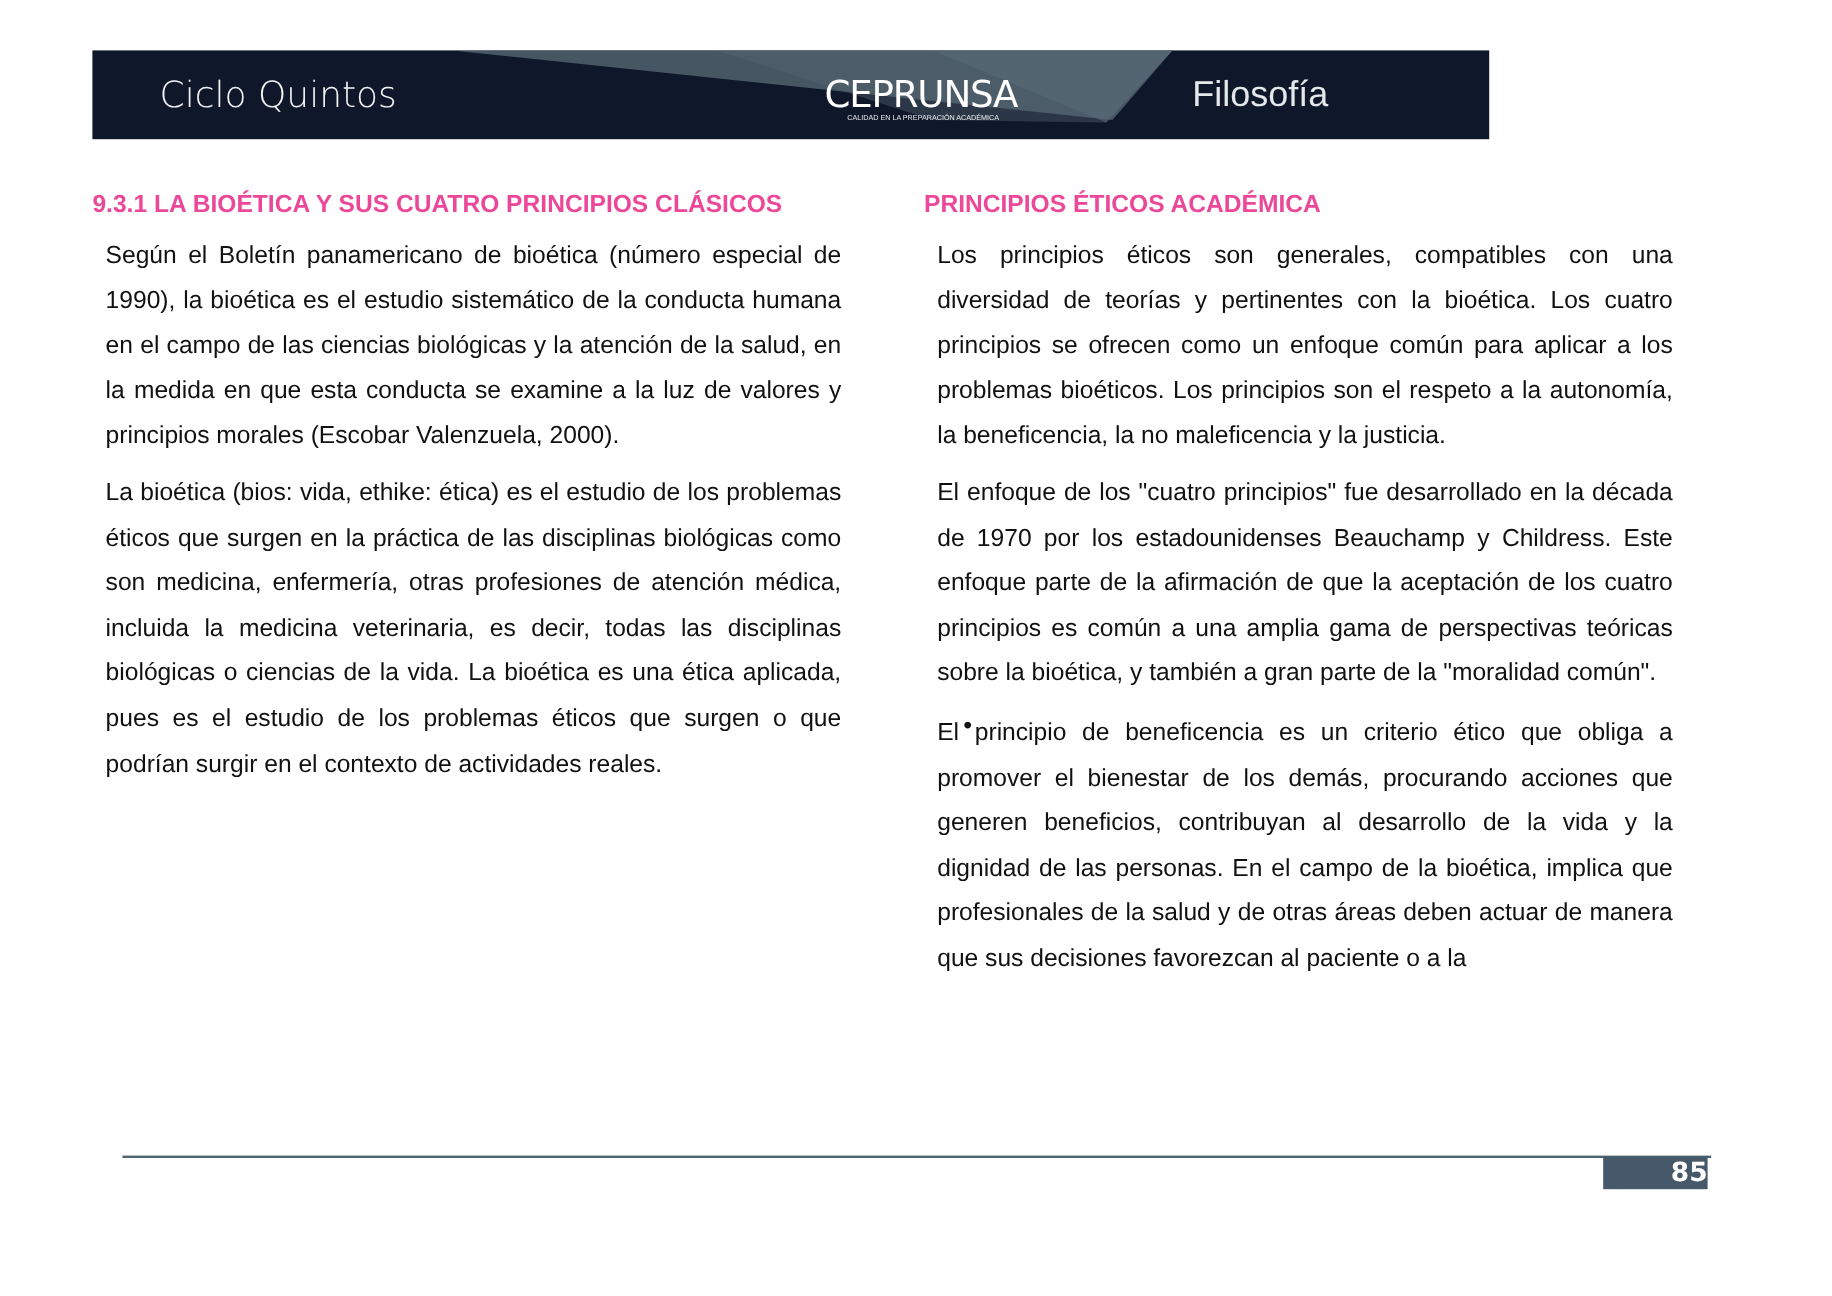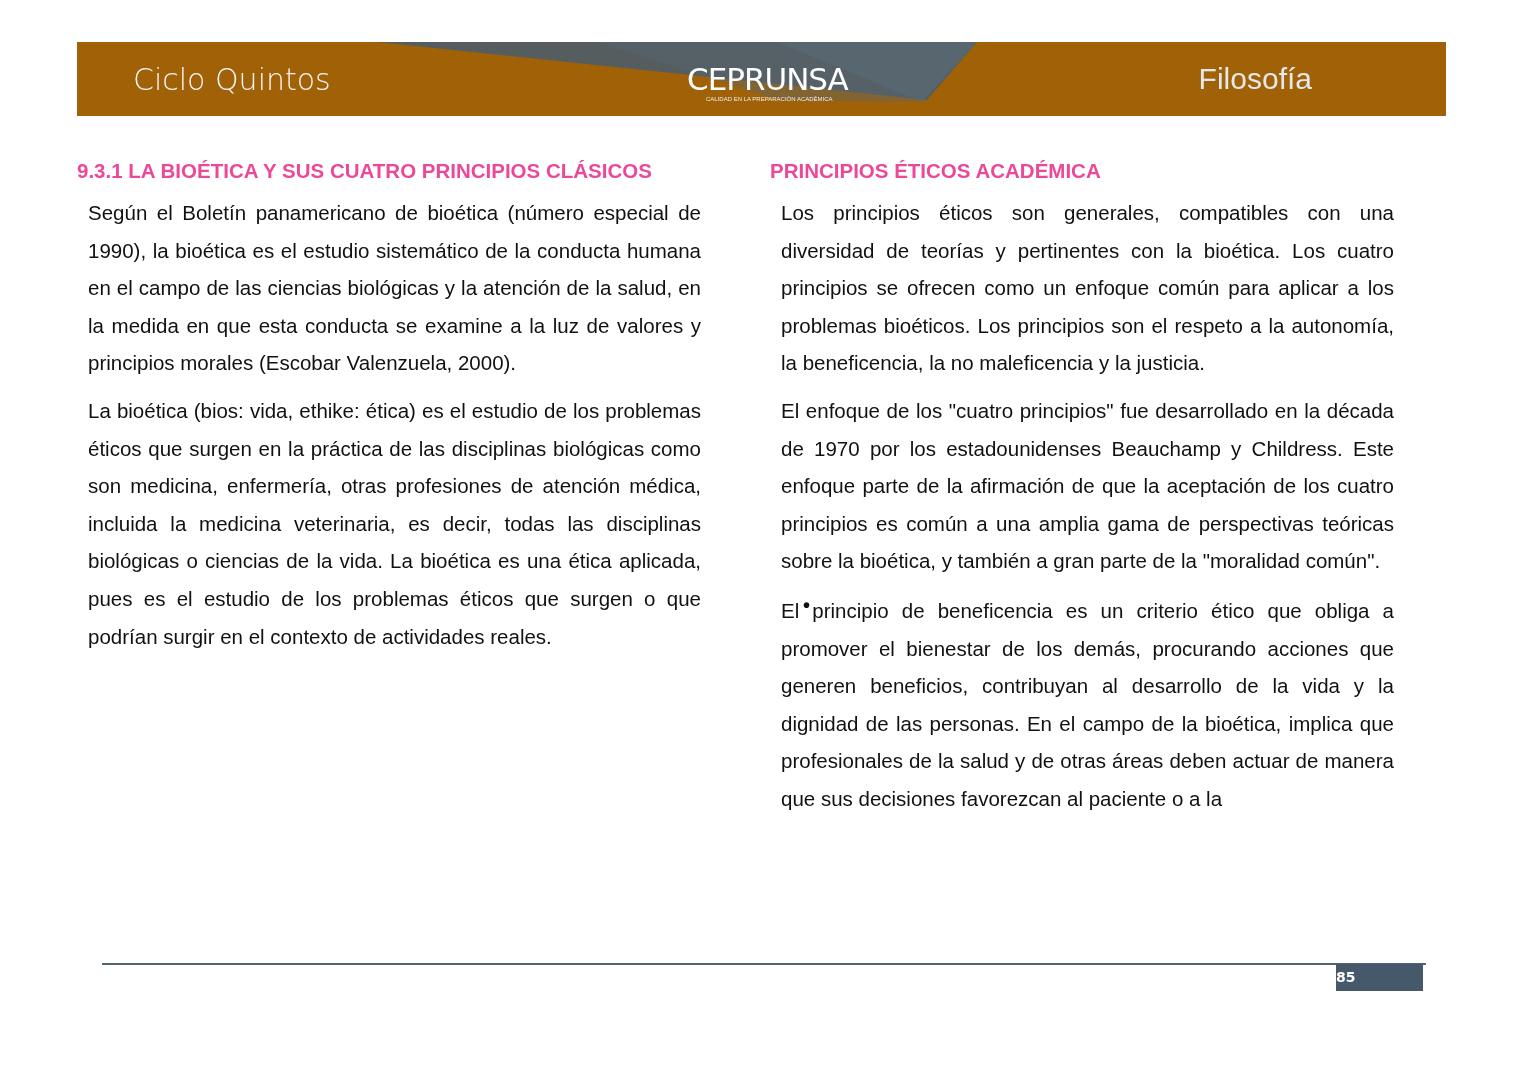--- a/index.html
+++ b/index.html
@@ -1,35 +1,35 @@
 <!DOCTYPE html>
 <html><head>
   <meta charset="utf-8">
   <style>
     html, body { margin: 0; padding: 0; background: #ffffff; }
     body { width: 1527px; height: 1080px; position: relative; overflow: hidden; font-family: "Liberation Sans", sans-serif; color: #111; }
 
-    .header { position: absolute; left: 77px; top: 42px; width: 1369px; height: 74px; background: #a16207; overflow: hidden; }
+    .header { position: absolute; left: 77px; top: 42px; width: 1164px; height: 74px; background: #0f172a; overflow: hidden; }
     .header svg.bg { position: absolute; left: 0; top: 0; }
     .header .left-title { position: absolute; left: 56px; top: 20px; font-size: 30px; color: #f2f4f5; font-family: "DejaVu Sans", sans-serif; font-weight: 300; letter-spacing: 0px; }
     .header .right-title { position: absolute; right: 134px; top: 20px; font-size: 30px; color: #e4e8ea; font-family: Liberation Sans, sans-serif; font-weight: 300; }
     .logo { position: absolute; left: 610px; top: 18px; width: 170px; height: 48px; }
     .logo .name { position: absolute; left: 0; top: 0; font-size: 31px; color: #ffffff; font-family: "DejaVu Sans", sans-serif; letter-spacing: -1px; line-height: 38px; }
     .logo .tag { position: absolute; left: 19px; top: 36px; font-size: 6px; color: #e9eef0; font-family: "Liberation Sans", sans-serif; white-space: nowrap; letter-spacing: 0px; }
 
     .col { position: absolute; top: 148px; width: 624px; }
     .col-left { left: 77px; }
     .col-right { left: 770px; }
     .heading { font-weight: bold; font-size: 20.5px; margin: 0; line-height: 46px; color: #ec4899; }
     .para { font-size: 20.5px; line-height: 37.6px; text-align: justify; margin: 0 0 10px 11px; color: #111; }
     .bullet { position: relative; font-weight: bold; font-size: 20.5px; line-height: 30px; margin: 4px 0 12px 0; padding-left: 66px; }
     .bullet .dot { position: absolute; left: 33px; top: 0; font-size: 20px; }
 
     .footer-line { position: absolute; left: 102px; top: 963px; width: 1324px; height: 2px; background: #4f6672; }
-    .page-box { position: absolute; left: 1336px; top: 964px; width: 87px; height: 27px; background: #46596a; color: #fff; font-weight: bold; font-size: 14px; text-align: left; line-height: 27px; font-family: "DejaVu Sans", sans-serif; }
+    .page-box { position: absolute; left: 1336px; top: 964px; width: 87px; height: 27px; background: #46596a; color: #fff; font-weight: bold; font-size: 22px; text-align: right; line-height: 27px; font-family: "DejaVu Sans", sans-serif; }
   </style>
 </head>
 <body>
 
 <div class="header">
   <svg class="bg" width="1369" height="74">
     <polygon points="300,0 900,0 850,58" fill="#4c5d69" opacity="0.9"></polygon>
     <polygon points="520,0 900,0 845,60 700,58" fill="#56687468"></polygon>
     <polygon points="700,0 900,0 845,60" fill="#5a6b76" opacity="0.55"></polygon>
     <polygon points="0,0 420,0 0,0" fill="#4c5d69"></polygon>

